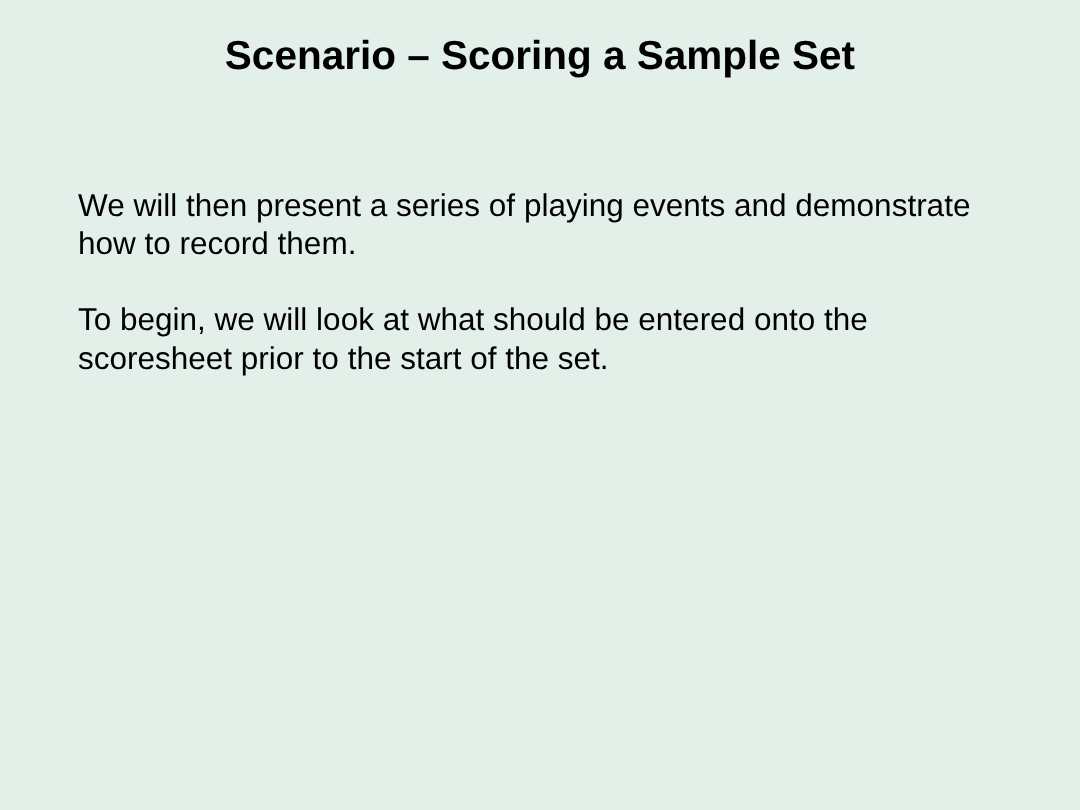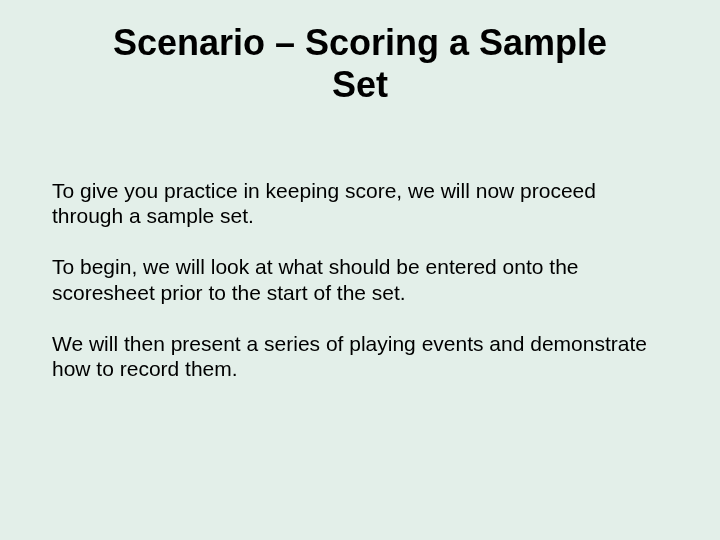--- a/index.html
+++ b/index.html
@@ -8,21 +8,21 @@
     background: #e3efe9;
     font-family: Arial, Helvetica, sans-serif;
     color: #000;
   }
   .slide {
     width: 720px;
     height: 540px;
     padding: 0;
   }
   .title {
-    font-size: 36px;
+    font-size: 27px;
     font-weight: bold;
     text-align: center;
     padding-top: 22px;
     padding-left: 100px;
     padding-right: 100px;
   }
   .body {
     padding: 0 52px;
     margin-top: 72px;
   }
@@ -31,17 +31,16 @@
     line-height: 1.2;
     margin-bottom: 26px;
   }
 </style>
 </head>
 <body>
 
 <div class="slide">
   <h1 class="title">Scenario – Scoring a Sample Set</h1>
   <div class="body">
-    <p class="para">To give you practice in keeping score, we will now proceed through a sample set.</p>
+    <p class="para">We will then present a series of playing events and demonstrate how to record them.</p>
     <p class="para">To begin, we will look at what should be entered onto the scoresheet prior to the start of the set.</p>
-    <p class="para">We will then present a series of playing events and demonstrate how to record them.</p>
   </div>
 </div>
 
 </body></html>

